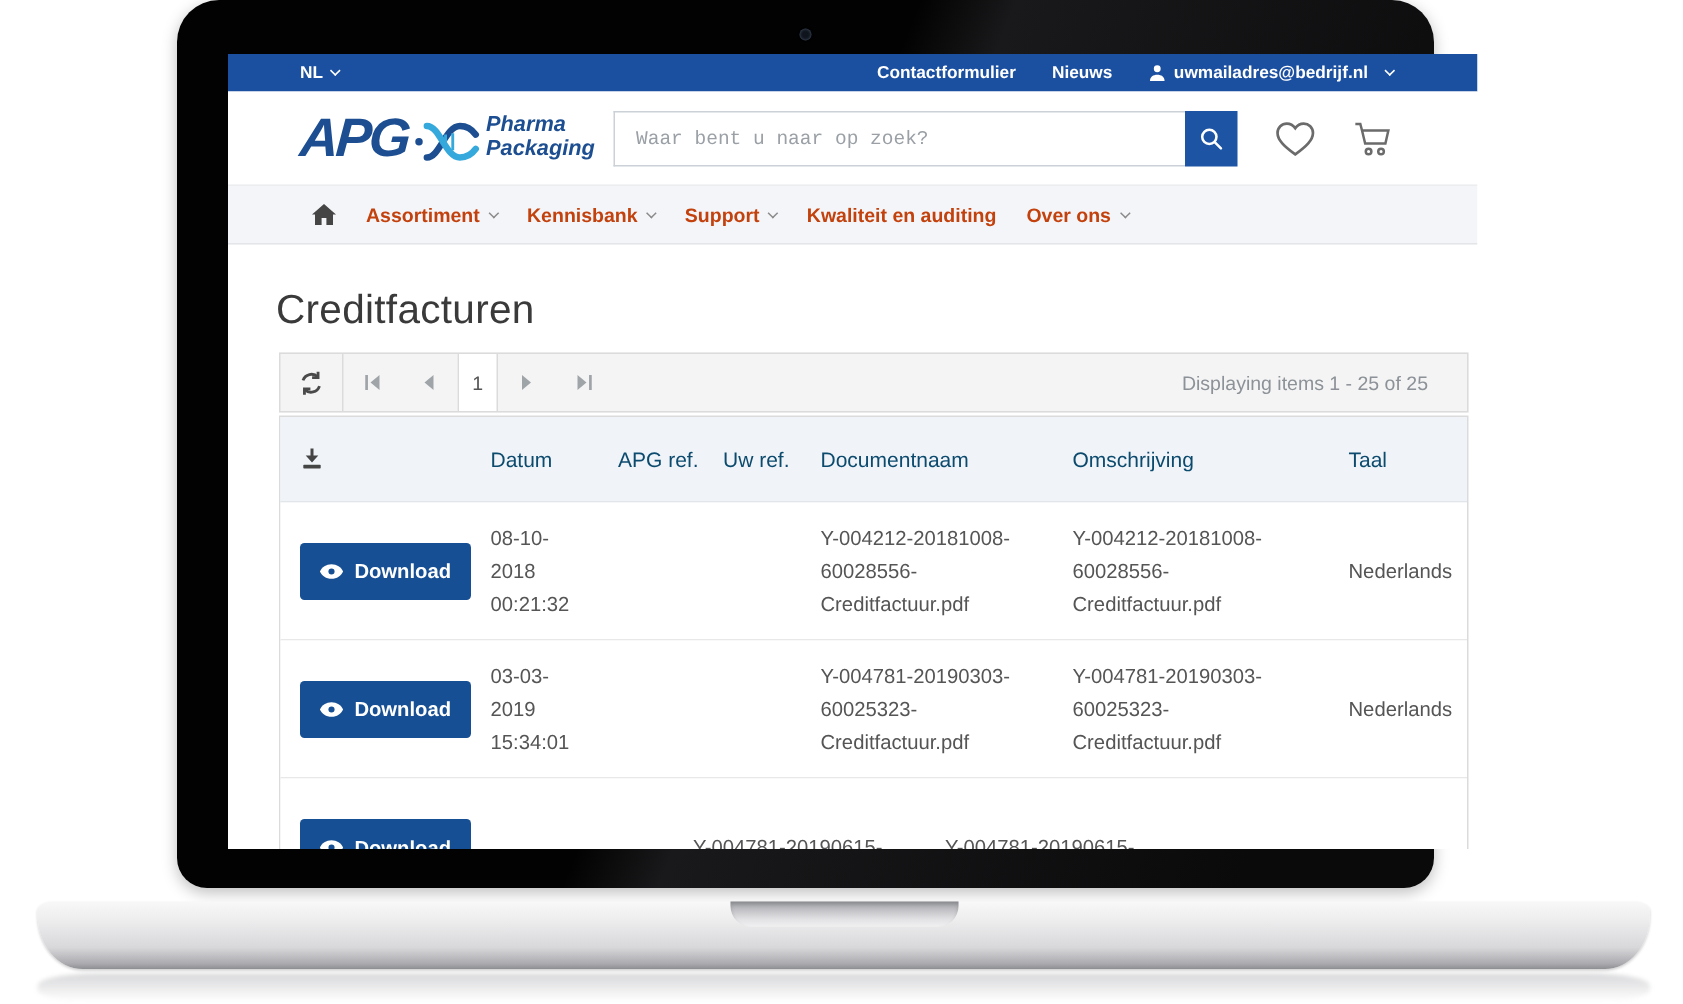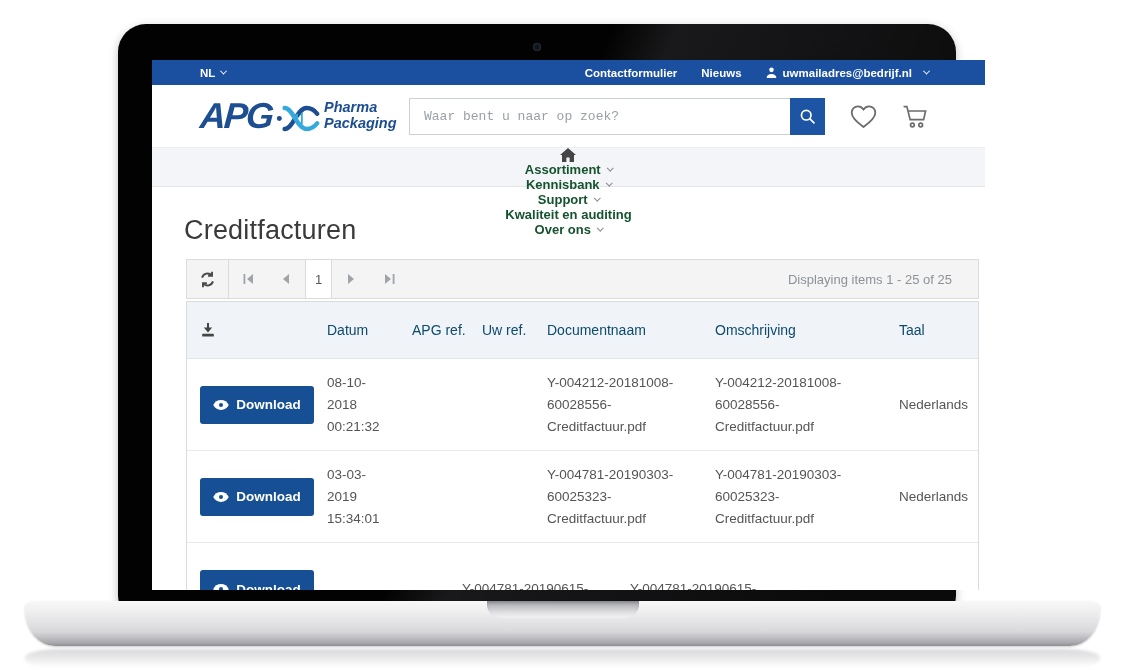--- a/index.html
+++ b/index.html
@@ -1,20 +1,20 @@
 <!DOCTYPE html>
 <html><head>
 <meta charset="utf-8">
 <style>
   * { margin:0; padding:0; box-sizing:border-box; }
   body { background:#fff; font-family:"Liberation Sans", sans-serif; }
   .stage { position:relative; width:1122px; height:669px; background:#fff; overflow:hidden; }
 
   
-  .shell { position:absolute; left:118px; top:24px; width:838px; height:592px;
+  .shell { position:absolute; left:118px; top:0; width:838px; height:592px;
            border-radius:28px 28px 20px 20px;
            background:linear-gradient(112deg,#020202 46%,#19191b 52%,#0a0a0b 88%);
            box-shadow:0 3px 10px rgba(0,0,0,.25); }
   .camera { position:absolute; top:19px; left:calc(50% - 4px); width:8px; height:8px;
             border-radius:50%; background:#10151d; box-shadow:inset 0 0 2px #4a5a6e, 0 0 1px #000; }
   .screen { position:absolute; left:34px; top:36px; width:833px; height:530px;
             background:#fff; overflow:hidden; }
   .base { position:absolute; left:25px; top:601px; width:1075px; height:45px;
           background:linear-gradient(#f8f8f9 0%,#ededee 28%,#d8d8db 68%,#ababaf 92%,#8e8f93 100%);
           border-radius:10px 10px 30px 30px / 6px 6px 36px 36px;
@@ -50,21 +50,21 @@
                   padding:0 14px; font-size:13px; color:#444; outline:none;
                   font-family:Liberation Mono, monospace; }
   .search input::placeholder { color:#9aa0a6; }
   .search-btn { width:35px; height:37px; background:#1D55A4; border:none; cursor:pointer;
                 display:flex; align-items:center; justify-content:center; }
   .hicon { margin-left:25px; display:flex; align-items:center; cursor:pointer; }
 
   
   .mainnav { height:40px; background:#F4F5F8; border-top:1px solid #ededf0;
              border-bottom:1px solid #e4e5e9; display:flex; align-items:center;
-             padding:0 48px; font-size:13px; font-weight:bold; color:#14532d;flex-direction:column; }
+             padding:0 48px; font-size:13px; font-weight:bold; color:#c2410c; }
   .nav-item { display:flex; align-items:center; padding:0 10px; cursor:pointer; }
   .nav-item .chev { border-color:#8a8a8a; margin-left:7px; width:4.5px; height:4.5px; }
   .nav-home { padding:0 10px 0 8px; display:flex; align-items:center; cursor:pointer; }
 
   
   .main { padding:26px 16px 0 32px; }
   h1 { font-size:27px; font-weight:400; color:#3a3a3a; line-height:34px; letter-spacing:.2px; }
   .widget { margin:12px 0 0 2px; width:793px; }
 
   .toolbar { height:40px; background:#F4F4F4; border:1px solid #DBDBDB;

